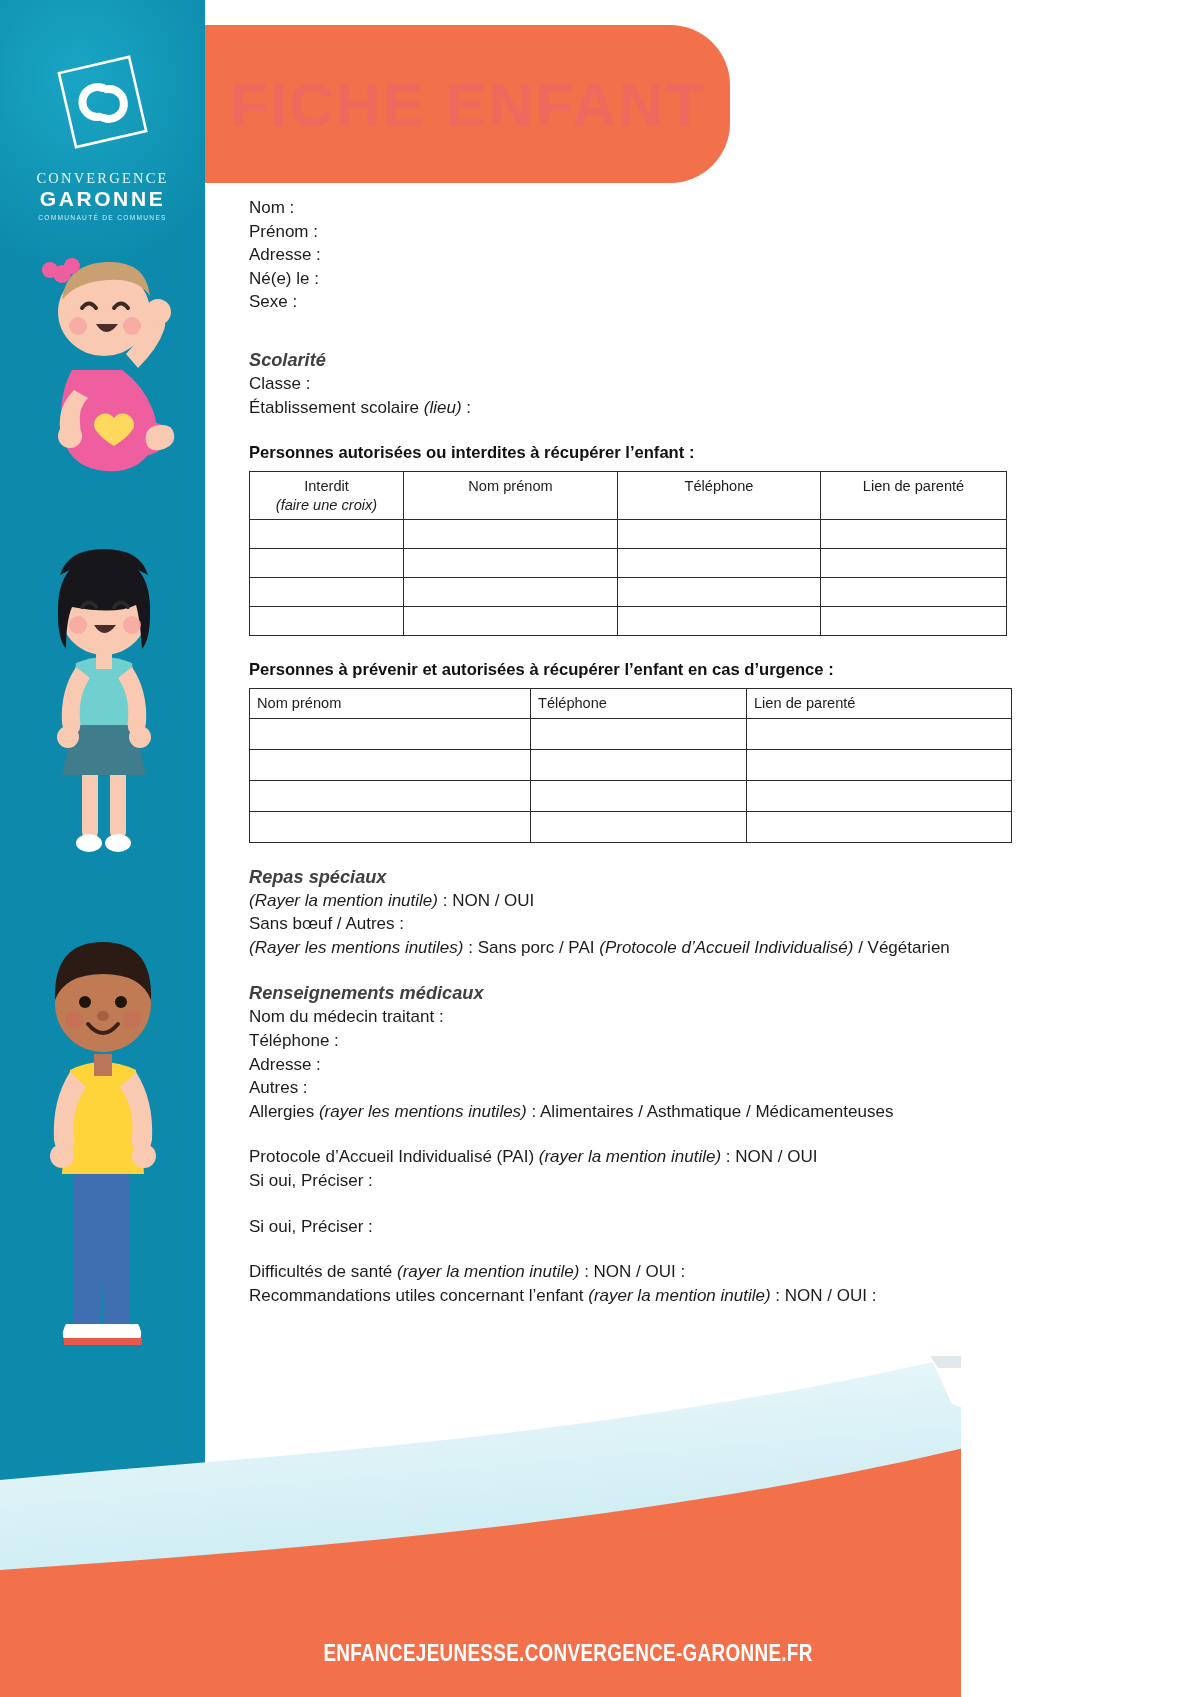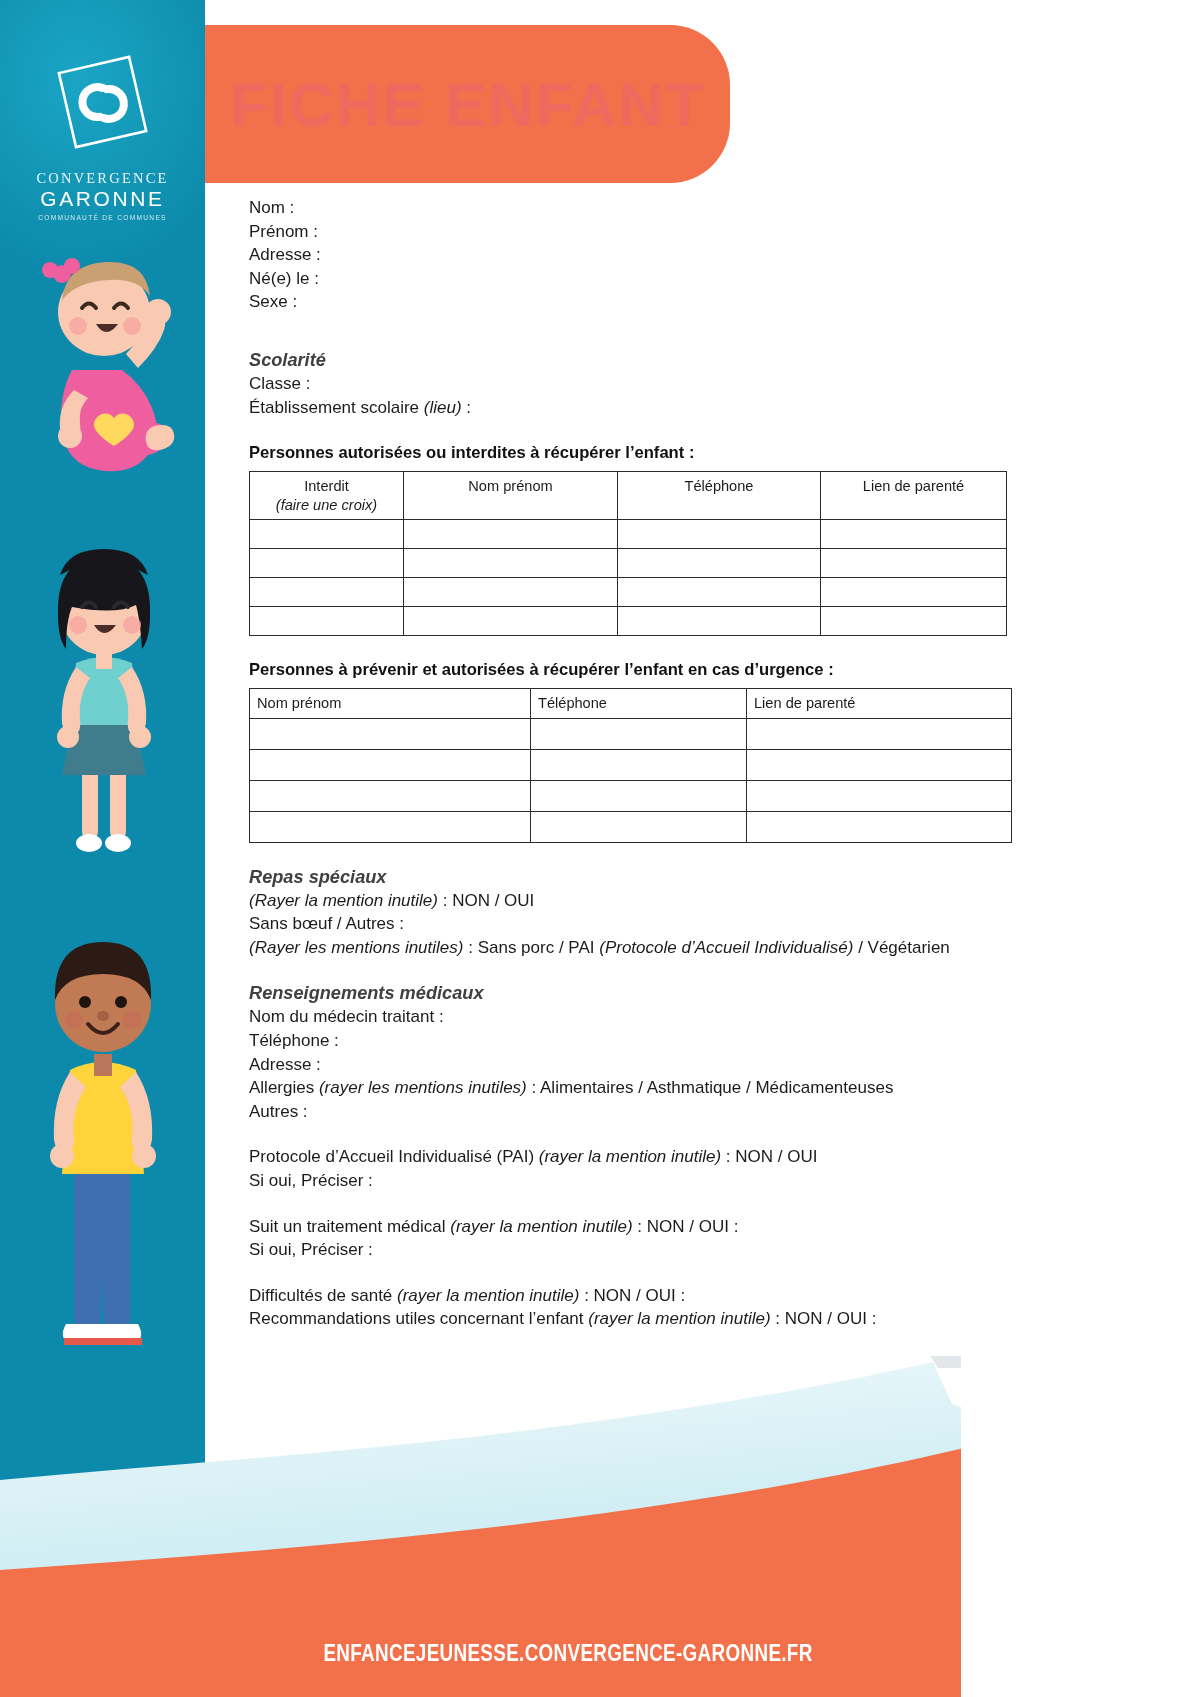--- a/index.html
+++ b/index.html
@@ -39,21 +39,21 @@
     width: 120px; height: 108px;
     margin: 0 auto 10px auto;
   }
   #logo-mark svg { display: block; }
   .logo-line1 {
     color: #eaf7fa; font-size: 14.5px; letter-spacing: 2.2px;
     font-weight: 400; line-height: 17px; font-family: Liberation Serif, serif;
   }
   .logo-line2 {
     color: #ffffff; font-size: 21px; letter-spacing: 2.6px;
-    font-weight: 400; line-height: 23px;
+    font-weight: 700; line-height: 23px;
   }
   .logo-line3 {
     color: #cfeaf1; font-size: 6.6px; letter-spacing: 1.3px;
     font-weight: 400; line-height: 12px; margin-top: 2px;
   }
 
   
   .character { position: absolute; left: 0; width: 205px; }
   #char-baby  { top: 250px; height: 250px; }
   #char-girl  { top: 545px; height: 320px; }
@@ -389,31 +389,30 @@
     <div class="fld"><span class="it">(Rayer la mention inutile)</span><span> :  NON / OUI</span></div>
     <div class="fld">Sans bœuf / Autres :</div>
     <div class="fld"><span class="it">(Rayer les mentions inutiles)</span><span> :  Sans porc / PAI </span><span class="it">(Protocole d’Accueil Individualisé)</span><span> / Végétarien</span></div>
 
     <div class="gap-md"></div>
 
     <div class="sec-h">Renseignements médicaux</div>
     <div class="fld">Nom du médecin traitant :</div>
     <div class="fld">Téléphone :</div>
     <div class="fld">Adresse :</div>
+    <div class="fld">Autres :</div>
     <div class="fld"><span>Allergies </span><span class="it">(rayer les mentions inutiles)</span><span> : Alimentaires / Asthmatique / Médicamenteuses</span></div>
-    <div class="fld">Autres :</div>
 
     <div class="gap-md"></div>
 
     <div class="fld"><span>Protocole d’Accueil Individualisé (PAI) </span><span class="it">(rayer la mention inutile)</span><span> :  NON / OUI</span></div>
     <div class="fld">Si oui, Préciser :</div>
 
     <div class="gap-md"></div>
 
-    <div class="fld"><span>Suit un traitement médical </span><span class="it">(rayer la mention inutile)</span><span> : NON / OUI :</span></div>
     <div class="fld">Si oui, Préciser :</div>
 
     <div class="gap-md"></div>
 
     <div class="fld"><span>Difficultés de santé </span><span class="it">(rayer la mention inutile)</span><span> : NON / OUI :</span></div>
     <div class="fld"><span>Recommandations utiles concernant l’enfant </span><span class="it">(rayer la mention inutile)</span><span> : NON / OUI :</span></div>
 
   </div>
 
   <div id="bottom-art">

